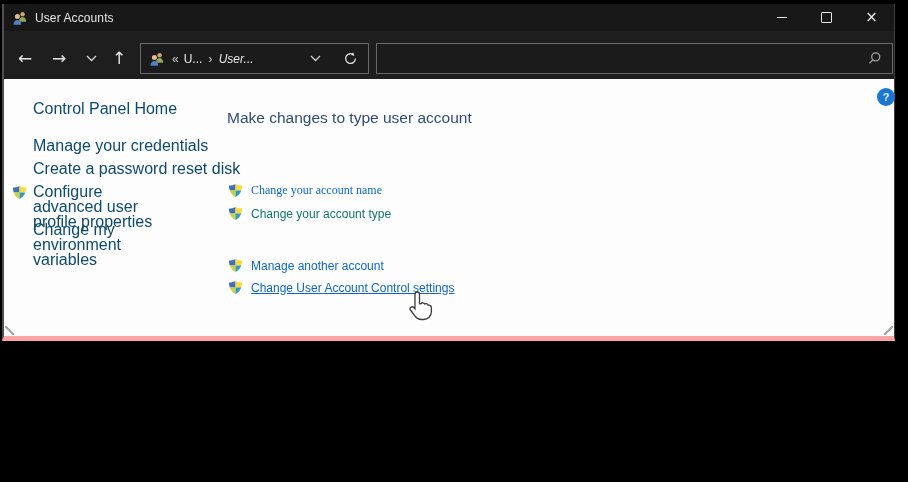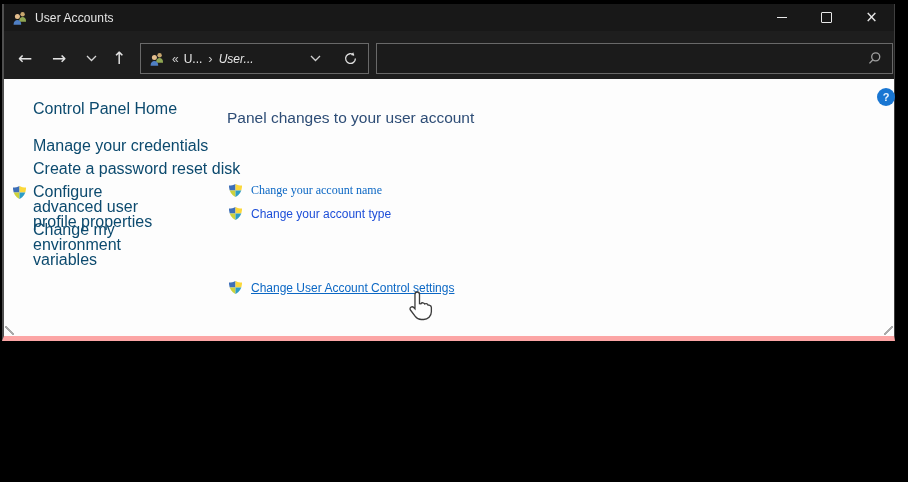--- a/index.html
+++ b/index.html
@@ -164,21 +164,21 @@
       <g clip-path="url(#sh0)">
         <rect x="0" y="0" width="8" height="8" fill="#3e6fb8"></rect>
           <rect x="8" y="0" width="8" height="8" fill="#fbd83b"></rect>
         <rect x="0" y="8" width="8" height="8" fill="#cdd23c"></rect>
           <rect x="8" y="8" width="8" height="8" fill="#2d9dc6"></rect>
       </g>
     </svg>
     <div class="side-item side-3">Configure advanced user profile properties</div>
     <div class="side-item side-4">Change my environment variables</div>
 
-    <div class="main-heading" style="color: rgb(46, 77, 118);">Panel changes to your user account</div>
+    <div class="main-heading" style="color: rgb(46, 77, 118);">Make changes to type user account</div>
 
     <div class="task-row row-0">
       <svg class="shield" viewBox="0 0 16 16">
         <g clip-path="url(#sh0)">
           <rect x="0" y="0" width="8" height="8" fill="#3e6fb8"></rect>
             <rect x="8" y="0" width="8" height="8" fill="#fbd83b"></rect>
           <rect x="0" y="8" width="8" height="8" fill="#cdd23c"></rect>
             <rect x="8" y="8" width="8" height="8" fill="#2d9dc6"></rect>
         </g>
       </svg>
@@ -187,23 +187,34 @@
 
     <div class="task-row row-1">
       <svg class="shield" viewBox="0 0 16 16">
         <g clip-path="url(#sh0)">
           <rect x="0" y="0" width="8" height="8" fill="#3e6fb8"></rect>
             <rect x="8" y="0" width="8" height="8" fill="#fbd83b"></rect>
           <rect x="0" y="8" width="8" height="8" fill="#cdd23c"></rect>
             <rect x="8" y="8" width="8" height="8" fill="#2d9dc6"></rect>
         </g>
       </svg>
-      <span class="task-label link-blue" style="color: #1d4ed8;">Change your account type</span>
-    </div>
-
+      <span class="task-label link-blue" style="color: #0f766e;">Change your account type</span>
+    </div>
+
+    <div class="task-row row-2">
+      <svg class="shield" viewBox="0 0 16 16">
+        <g clip-path="url(#sh0)">
+          <rect x="0" y="0" width="8" height="8" fill="#3e6fb8"></rect>
+            <rect x="8" y="0" width="8" height="8" fill="#fbd83b"></rect>
+          <rect x="0" y="8" width="8" height="8" fill="#cdd23c"></rect>
+            <rect x="8" y="8" width="8" height="8" fill="#2d9dc6"></rect>
+        </g>
+      </svg>
+      <span class="task-label link-blue" style="color: rgb(11, 103, 196);">Manage another account</span>
+    </div>
 
     <div class="task-row row-3">
       <svg class="shield" viewBox="0 0 16 16">
         <g clip-path="url(#sh0)">
           <rect x="0" y="0" width="8" height="8" fill="#3e6fb8"></rect>
             <rect x="8" y="0" width="8" height="8" fill="#fbd83b"></rect>
           <rect x="0" y="8" width="8" height="8" fill="#cdd23c"></rect>
             <rect x="8" y="8" width="8" height="8" fill="#2d9dc6"></rect>
         </g>
       </svg>

